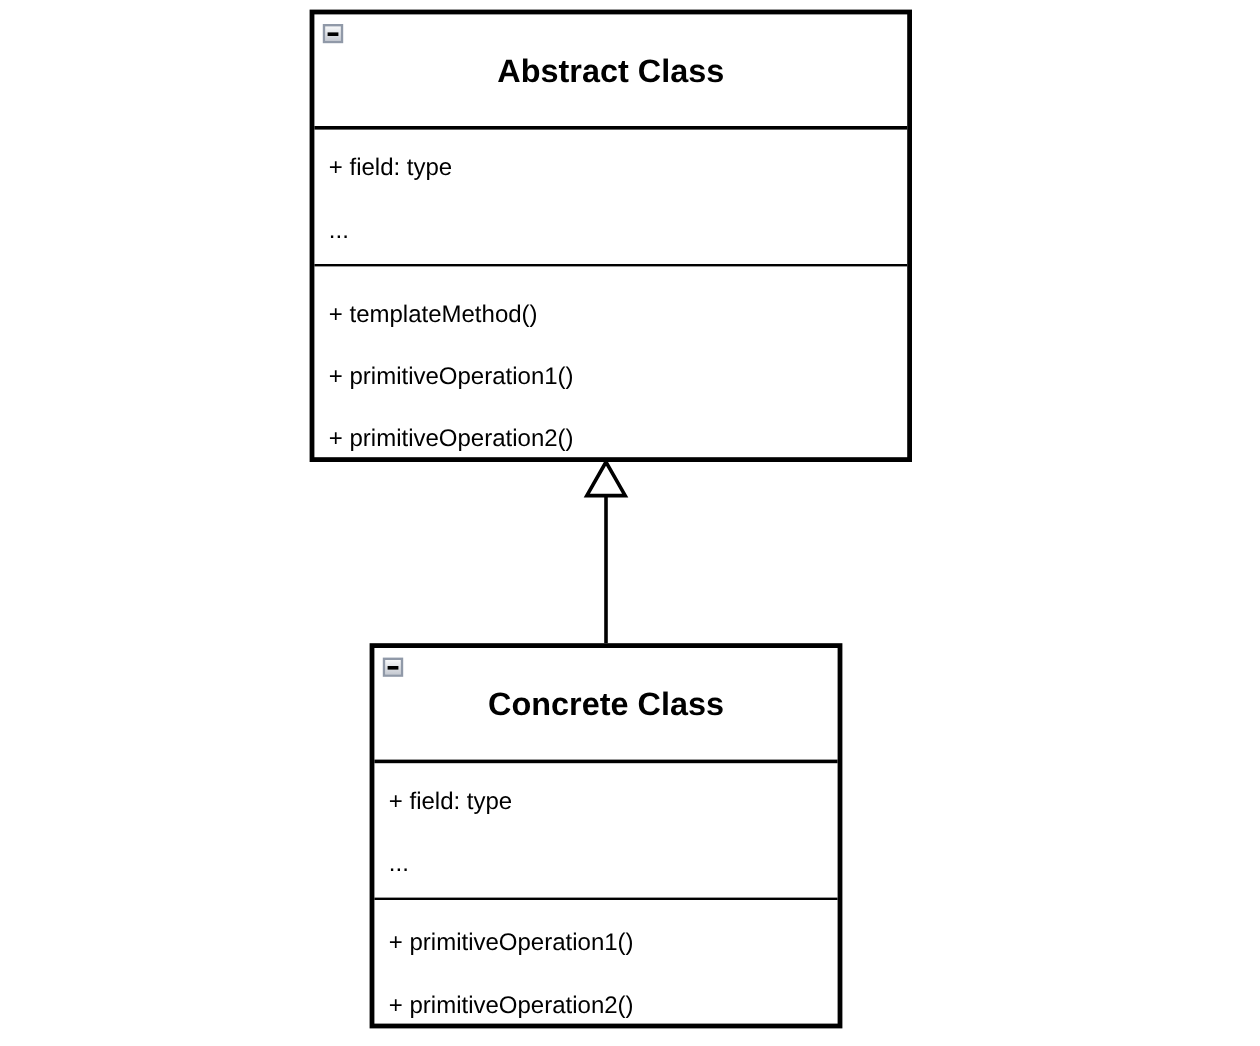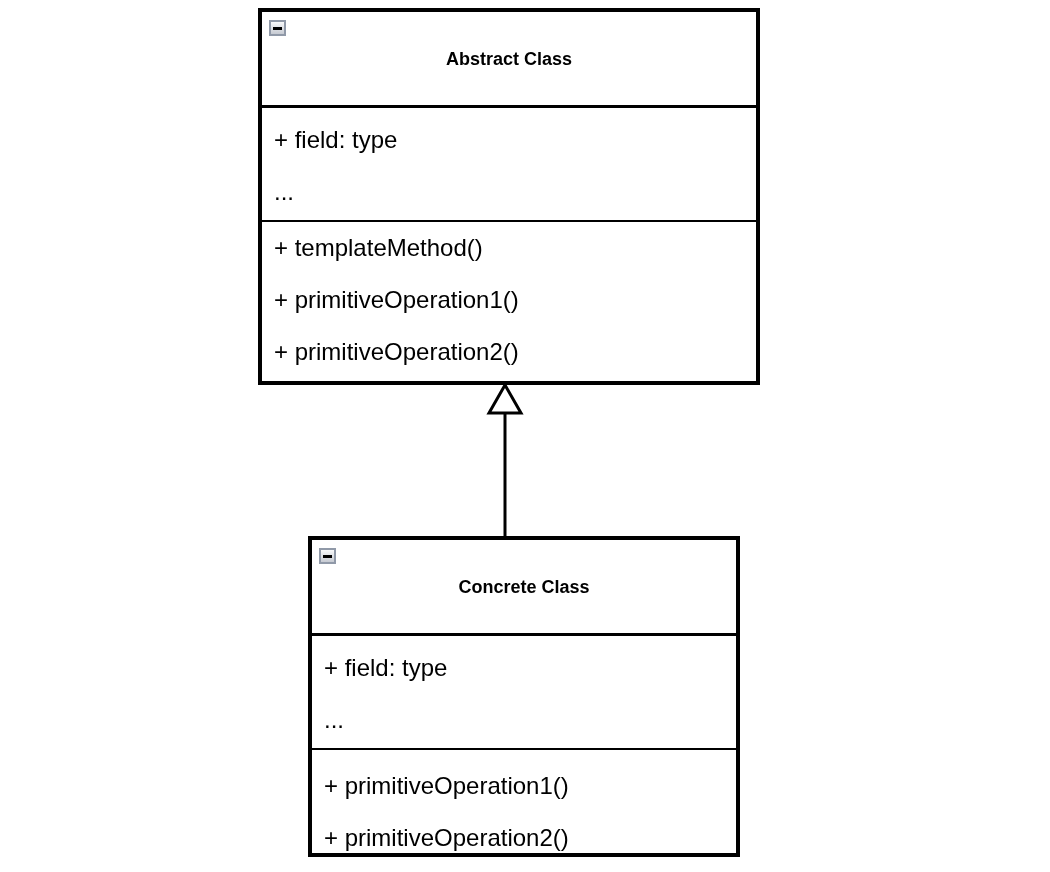--- a/index.html
+++ b/index.html
@@ -12,60 +12,60 @@
     color: #000000;
     overflow: hidden;
   }
   .uml-class {
     position: absolute;
     background: #ffffff;
     border: 4px solid #000000;
     box-sizing: border-box;
   }
   .uml-class.abstract { left: 258px; top: 8px;   width: 502px; height: 377px; }
-  .uml-class.concrete { left: 308px; top: 536px; width: 432px; height: 321px; }
+  .uml-class.concrete { left: 308px; top: 536px; width: 394px; height: 321px; }
   .uml-header {
     position: relative;
     height: 93px;
     display: flex;
     flex-direction: column;
     justify-content: center;
     text-align: center;
   }
   .class-name, .class-subtitle {
     font-weight: bold;
-    font-size: 18px;
+    font-size: 27px;
     line-height: 32px;
     white-space: nowrap;
   }
   .collapse-icon {
     position: absolute;
     left: 7px;
     top: 8px;
     width: 17px;
     height: 16px;
     box-sizing: border-box;
     border: 2px solid #9099a8;
     background: linear-gradient(#f8f9fa, #c6cad2);
     display: flex;
     align-items: center;
     justify-content: center;
     cursor: pointer;
   }
   .minus-bar { width: 9px; height: 3px; background: #000000; }
   .uml-section.fields  { border-top: 3px solid #000000; height: 115px; box-sizing: border-box; padding-top: 6px; }
   .uml-section.methods { border-top: 2px solid #000000; box-sizing: border-box; }
-  .abstract .uml-section.methods { }
+  .abstract .uml-section.methods { padding-top: 14px; }
   .concrete .uml-section.methods { padding-top: 10px; }
   .uml-row {
     height: 52px;
     display: flex;
     align-items: center;
     padding-left: 12px;
-    font-size: 24px;
+    font-size: 20px;
     white-space: nowrap;
   }
   .connector {
     position: absolute;
     left: 470px;
     top: 383px;
   }
 </style>
 </head>
 <body>

